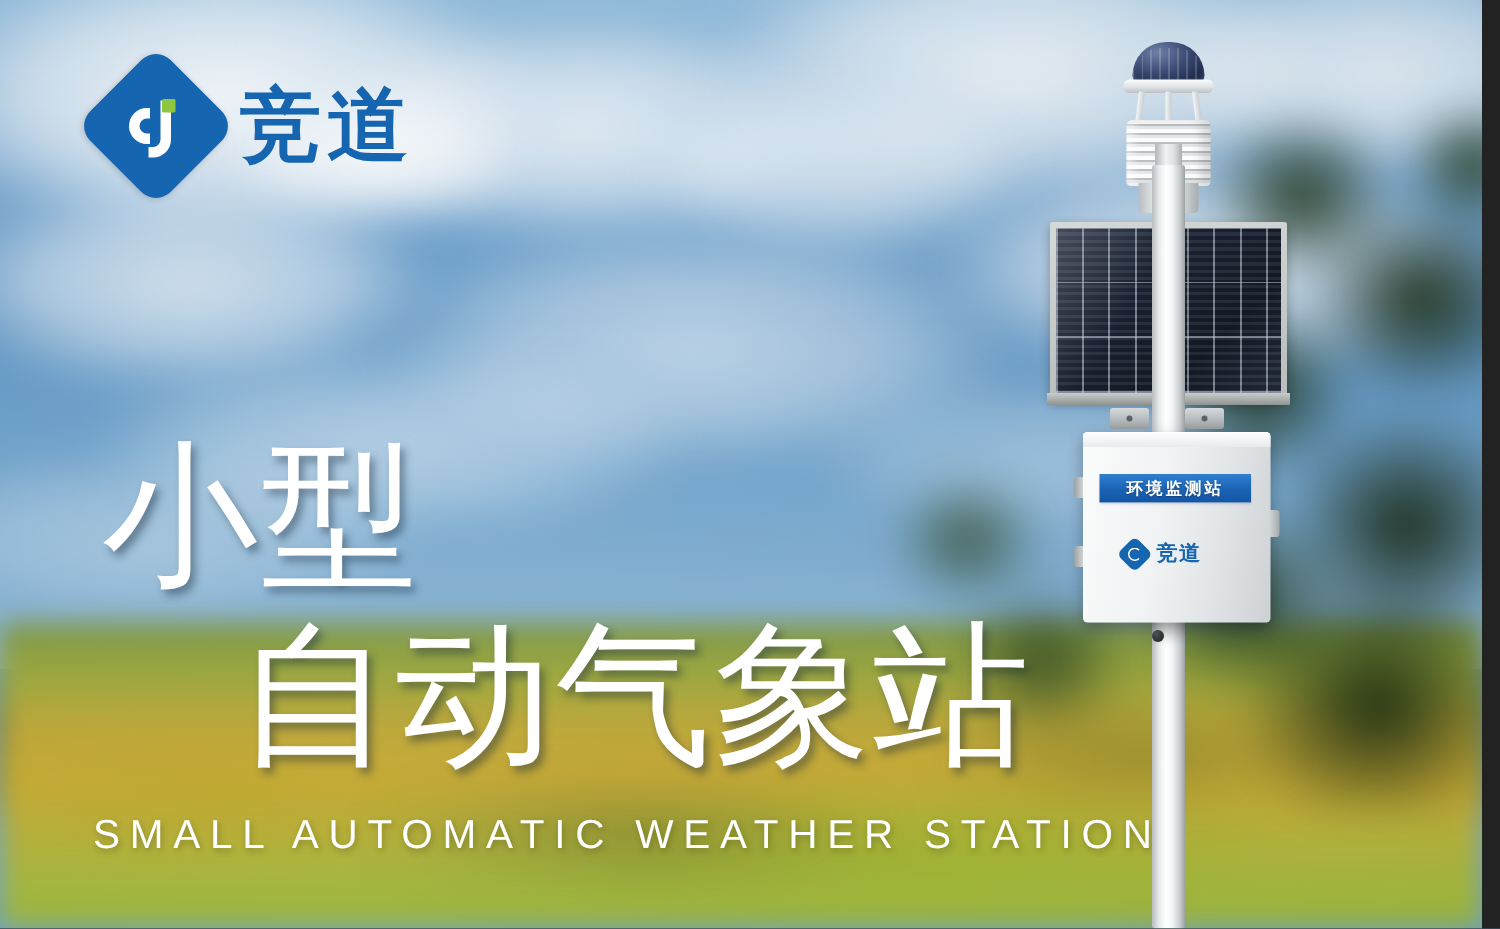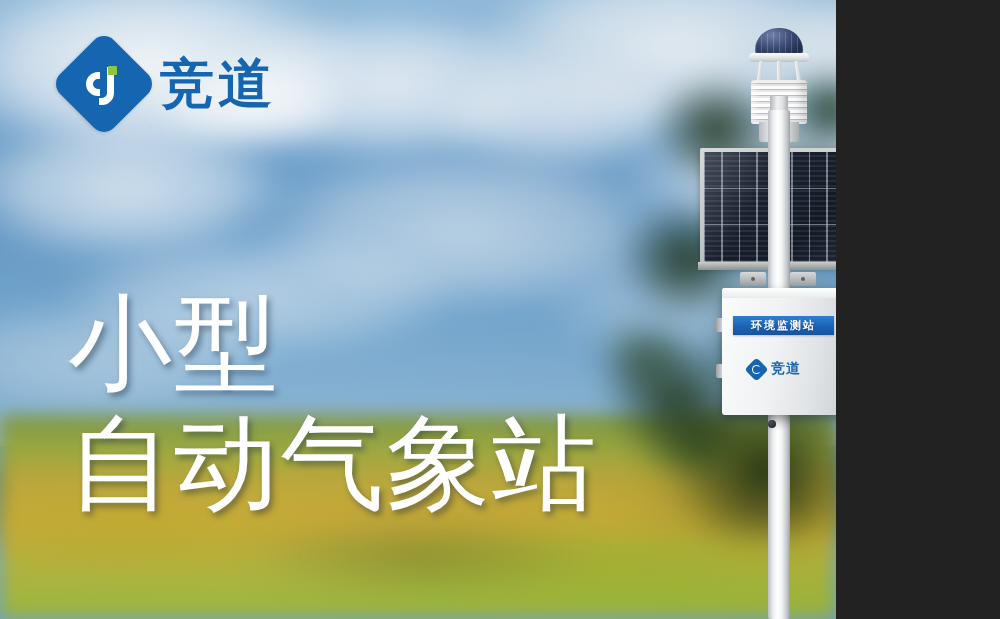--- a/index.html
+++ b/index.html
@@ -1,20 +1,20 @@
 <!DOCTYPE html>
 <html><head>
 <meta charset="utf-8">
 <style>
   html,body{margin:0;padding:0;background:#222;}
   *{box-sizing:border-box;}
 
   .banner{
     position:relative;
-    width:836px;height:619px;
+    width:988px;height:619px;
     overflow:hidden;
     font-family:"Liberation Sans","DejaVu Sans",sans-serif;
     background:#6ea8d4;
   }
 
   
   .sky{
     position:absolute;left:0;top:0;width:100%;height:72%;
     background:
       linear-gradient(180deg,#8fbbdd 0%,#79a9d2 22%,#5e95c4 48%,#6fa3cc 70%,#8fb9d8 100%);
@@ -123,21 +123,21 @@
   .headline{
     position:absolute;left:68px;top:288px;width:620px;
   }
   .h-line{
     color:#ffffff;font-weight:normal;line-height:1.06;
     font-size:104px;letter-spacing:2px;
     text-shadow:3px 4px 6px rgba(20,40,60,.45);
     font-family:"DejaVu Sans","Liberation Sans",sans-serif;
     white-space:nowrap;
   }
-  .h-line-2{margin-top:10px;}
+  .h-line-2{margin-top:10px;text-align:right;}
   .subtitle{
     position:absolute;left:62px;top:541px;
     color:#ffffff;font-size:27px;letter-spacing:6.5px;
     font-weight:400;white-space:nowrap;
     text-shadow:1px 2px 4px rgba(60,60,10,.35);
   }
 
   
   .station{position:absolute;left:600px;top:0;width:360px;height:619px;}
 
@@ -354,20 +354,21 @@
         </svg>
       </div>
     </div>
     <div class="logo-word">竞道</div>
   </div>
 
   <div class="headline">
     <div class="h-line h-line-1">小型</div>
     <div class="h-line h-line-2">自动气象站</div>
   </div>
+  <div class="subtitle">SMALL AUTOMATIC WEATHER STATION</div>
 
   <div class="station">
 
     <div class="sensor">
       <div class="dome"></div>
       <div class="dome-ribs"></div>
       <div class="dome-cap"></div>
       <div class="posts">
         <div class="post p1"></div>
         <div class="post p2"></div>

